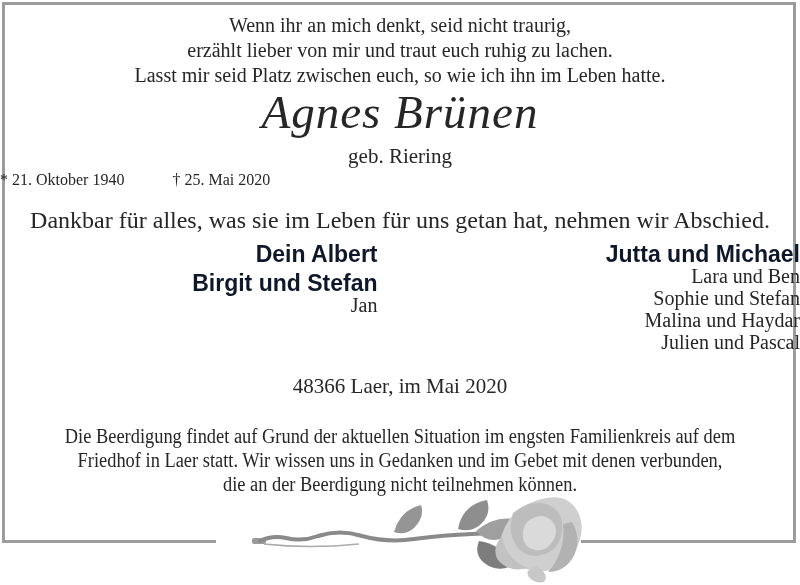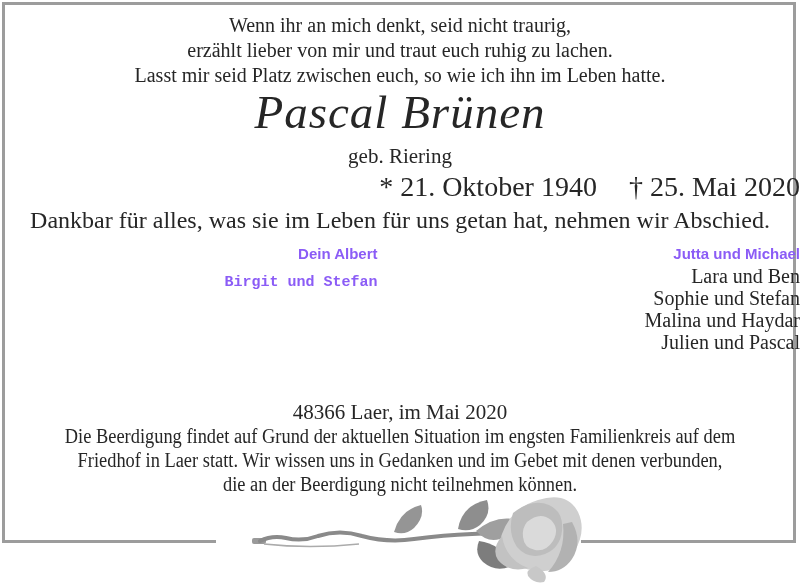--- a/index.html
+++ b/index.html
@@ -17,34 +17,34 @@
   .frame { position: absolute; background: #9c9c9c; }
   .frame-top    { left: 2px;   top: 2px;   width: 794px; height: 3px; }
   .frame-left   { left: 2px;   top: 2px;   width: 3px;   height: 541px; }
   .frame-right  { left: 793px; top: 2px;   width: 3px;   height: 541px; }
   .frame-bl     { left: 2px;   top: 540px; width: 214px; height: 3px; }
   .frame-br     { left: 581px; top: 540px; width: 215px; height: 3px; }
 
   .poem { top: 13px; font-size: 20px; line-height: 25px; }
   .name { top: 84px; font-size: 47px; font-style: italic; letter-spacing: 1px; line-height: 56px; }
   .maiden { top: 144px; font-size: 21px; }
-  .dates { top: 171px; font-size: 28px; display: flex; justify-content: flex-end; gap: 32px; }
+  .dates { top: 171px; font-size: 16px; display: flex; justify-content: flex-start; gap: 48px; }
   .intro { top: 207px; font-size: 24px; }
 
   .mourners { top: 243px; display: flex; }
   .mourners .col-left  { flex: 1; text-align: right; padding-right: 32px; }
   .mourners .col-right { flex: 1; text-align: right;  padding-left: 13px; }
   .mourner-line { font-size: 20px; line-height: 22px; }
   .mourner-line.bold {
     font-family: "Liberation Sans", sans-serif;
-    font-weight: bold; font-size: 15px; color: #8b5cf6;
+    font-weight: bold; font-size: 23px; color: #0f172a;
   }
-  .mourner-line.group-gap { margin-top: 7px; font-family: Liberation Mono, monospace; }
+  .mourner-line.group-gap { margin-top: 7px; }
 
-  .place-date { top: 400px; font-size: 21px; }
+  .place-date { top: 374px; font-size: 21px; }
 
   .funeral-note {
     top: 424px; font-size: 20px; line-height: 24px;
     transform: scaleX(0.92); transform-origin: 50% 0;
   }
 
   .rose-wrap { position: absolute; left: 236px; top: 494px; width: 348px; height: 91px; }
   .rose-wrap svg { width: 100%; height: 100%; display: block; }
 </style>
 </head>
@@ -55,34 +55,35 @@
 <div class="frame frame-right"></div>
 <div class="frame frame-bl"></div>
 <div class="frame frame-br"></div>
 
 <div class="abs poem">
   <div>Wenn ihr an mich denkt, seid nicht traurig,</div>
   <div>erzählt lieber von mir und traut euch ruhig zu lachen.</div>
   <div>Lasst mir seid Platz zwischen euch, so wie ich ihn im Leben hatte.</div>
 </div>
 
-<div class="abs name">Pascal Brünen</div>
+<div class="abs name">Agnes Brünen</div>
 <div class="abs maiden">geb. Riering</div>
 
 <div class="abs dates">
   <span>* 21. Oktober 1940</span>
   <span>† 25. Mai 2020</span>
 </div>
 
 <div class="abs intro">Dankbar für alles, was sie im Leben für uns getan hat, nehmen wir Abschied.</div>
 
 <div class="abs mourners">
   <div class="col-left">
     <div class="mourner-line bold">Dein Albert</div>
     <div class="mourner-line bold group-gap">Birgit und Stefan</div>
+    <div class="mourner-line">Jan</div>
   </div>
   <div class="col-right">
     <div class="mourner-line bold">Jutta und Michael</div>
     <div class="mourner-line">Lara und Ben</div>
     <div class="mourner-line">Sophie und Stefan</div>
     <div class="mourner-line">Malina und Haydar</div>
     <div class="mourner-line">Julien und Pascal</div>
   </div>
 </div>
 

